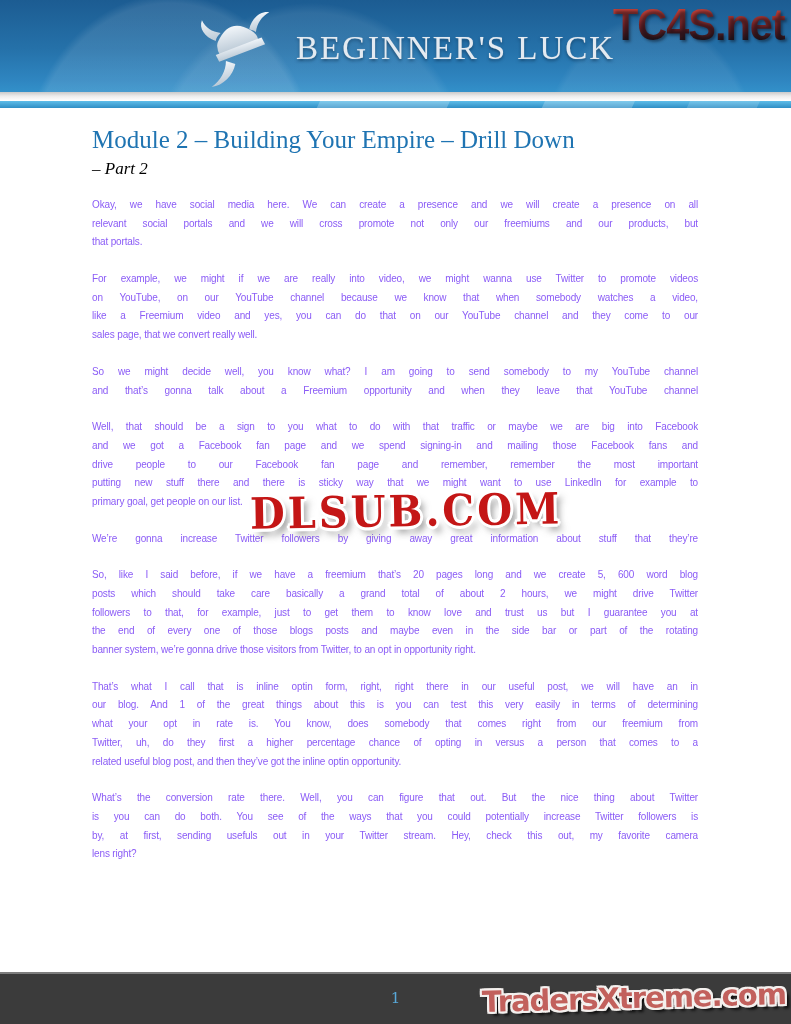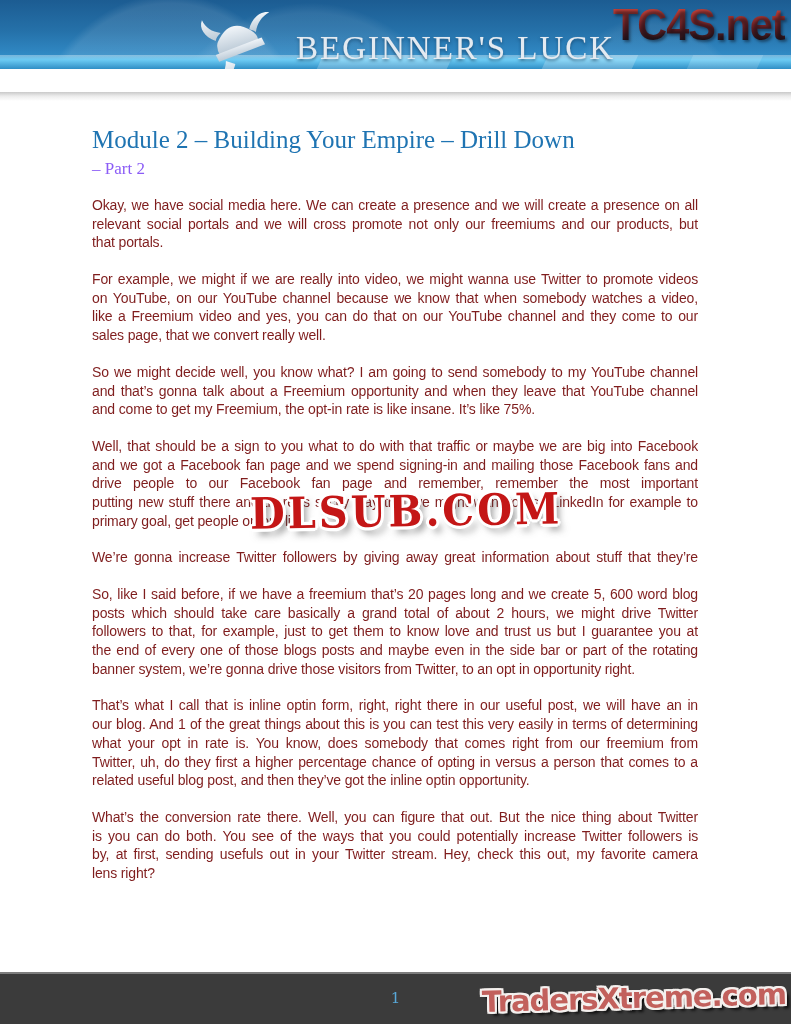--- a/index.html
+++ b/index.html
@@ -6,21 +6,21 @@
   html, body { background: #ffffff; }
   body {
     width: 791px; height: 1024px;
     font-family: "Liberation Sans", sans-serif;
     position: relative; overflow: hidden;
   }
   .page { position: relative; width: 791px; height: 1024px; background: #ffffff; }
 
   
   .banner {
-    position: absolute; top: 0; left: 0; width: 791px; height: 69px;
+    position: absolute; top: 0; left: 0; width: 791px; height: 108px;
     background:
       radial-gradient(ellipse 250px 310px at 170px 180px, rgba(255,255,255,0.10) 57%, rgba(255,255,255,0) 60%),
       radial-gradient(ellipse 290px 340px at 310px 200px, rgba(255,255,255,0.08) 55%, rgba(255,255,255,0) 58%),
       radial-gradient(ellipse 200px 300px at 650px 190px, rgba(255,255,255,0.06) 55%, rgba(255,255,255,0) 58%),
       linear-gradient(180deg, #1c5c92 0%, #2571a9 45%, #2f86c1 75%, #37a0d6 100%);
     overflow: hidden;
   }
   .banner-glow {
     position: absolute; left: 0; bottom: 0; width: 791px; height: 14px;
     background: linear-gradient(180deg, rgba(255,255,255,0.35) 0%, rgba(110,205,245,0.95) 35%, #2f8ec5 100%);
@@ -62,29 +62,30 @@
     position: absolute; top: 101px; left: 92px; width: 606px;
     color: #676767;
   }
   .doc-title {
     margin-top: 23px;
     font-family: "Liberation Serif", serif; font-weight: normal;
     font-size: 25px; line-height: 32px; color: #1f74b2;
   }
   .doc-subtitle {
     font-family: "Liberation Serif", serif;
-    font-size: 17px; line-height: 22px; color: #8b5cf6;
+    font-size: 17px; line-height: 22px; color: #000000;
     margin-top: 2px;
+    font-style: italic;
   }
   .paragraphs { margin-top: 16px; }
   .para { margin-bottom: 18px; }
   .line {
-    font-size: 14px; letter-spacing: -0.15px; line-height: 18.7px; height: 18.7px;
+    font-size: 10px; letter-spacing: -0.15px; line-height: 18.7px; height: 18.7px;
     text-align: justify; text-align-last: justify; overflow: hidden;
-    color: #7f1d1d;
+    color: #8b5cf6;
   }
   .line.last { text-align-last: left; }
 
   
   .dlsub {
     position: absolute; left: 250px; top: 485px;
     font-family: "DejaVu Serif", serif; font-weight: bold;
     font-size: 40px; letter-spacing: 3px; line-height: 52px;
     color: #c41616;
     transform: rotate(-1deg) scaleY(1.08);
@@ -162,21 +163,20 @@
         </div>
         <div class="para">
           <div class="line">For example, we might if we are really into video, we might wanna use Twitter to promote videos</div>
           <div class="line">on YouTube, on our YouTube channel because we know that when somebody watches a video,</div>
           <div class="line">like a Freemium video and yes, you can do that on our YouTube channel and they come to our</div>
           <div class="line last">sales page, that we convert really well.</div>
         </div>
         <div class="para">
           <div class="line">So we might decide well, you know what? I am going to send somebody to my YouTube channel</div>
           <div class="line">and that’s gonna talk about a Freemium opportunity and when they leave that YouTube channel</div>
-          <div class="line last">and come to get my Freemium, the opt-in rate is like insane. It’s like 75%.</div>
         </div>
         <div class="para">
           <div class="line">Well, that should be a sign to you what to do with that traffic or maybe we are big into Facebook</div>
           <div class="line">and we got a Facebook fan page and we spend signing-in and mailing those Facebook fans and</div>
           <div class="line">drive people to our Facebook fan page and remember, remember the most important</div>
           <div class="line">putting new stuff there and there is sticky way that we might want to use LinkedIn for example to</div>
           <div class="line last">primary goal, get people on our list.</div>
         </div>
         <div class="para">
           <div class="line">We’re gonna increase Twitter followers by giving away great information about stuff that they’re</div>

